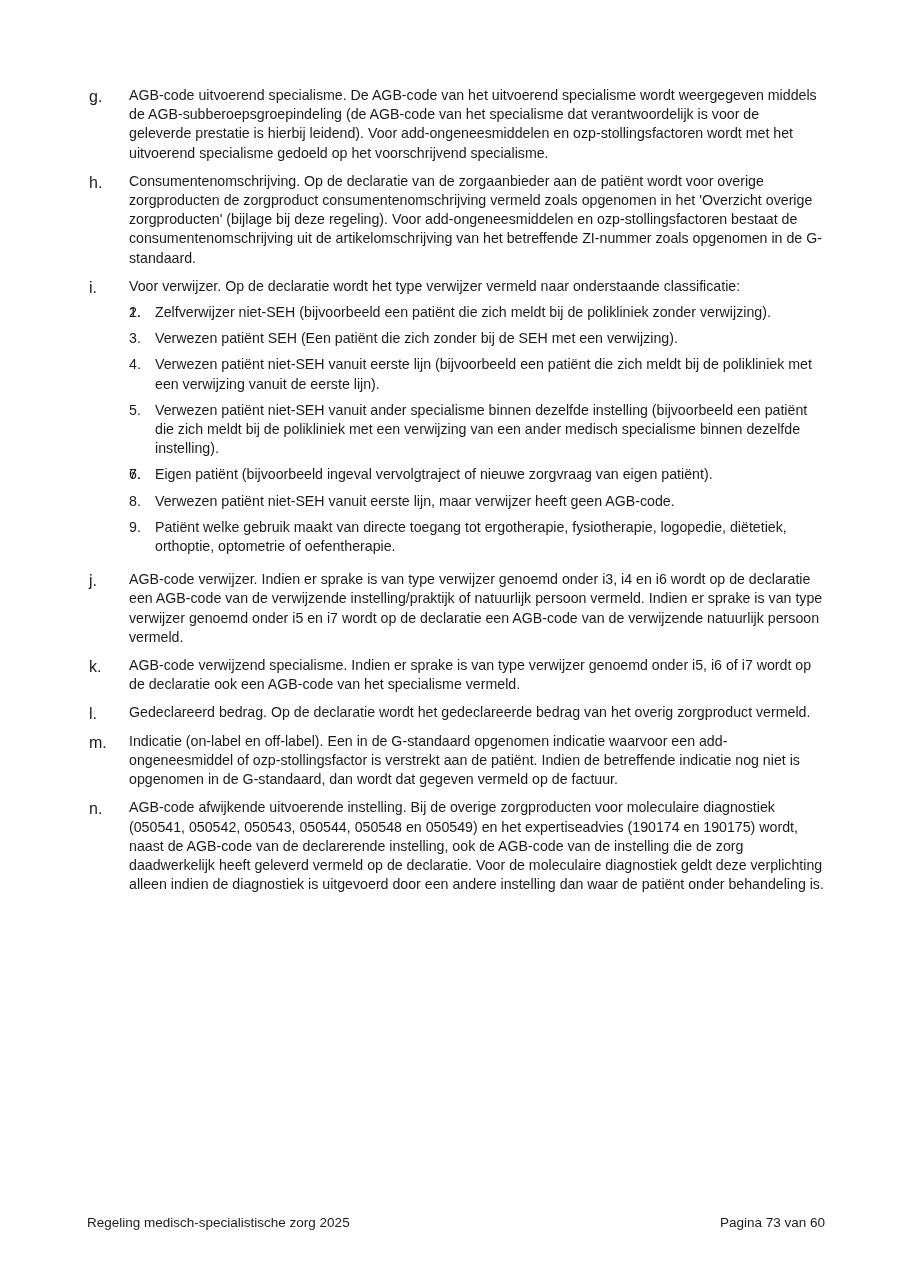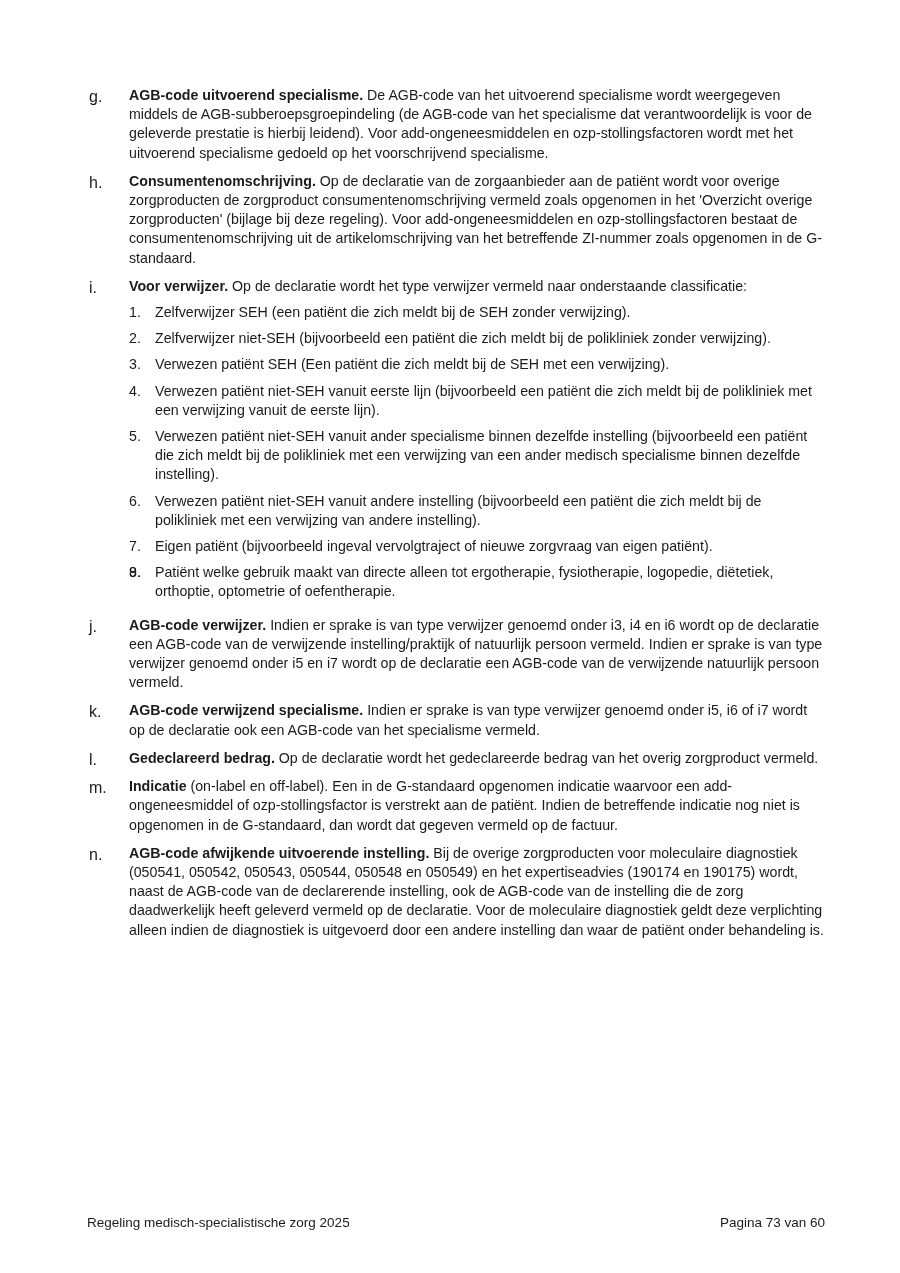--- a/index.html
+++ b/index.html
@@ -39,21 +39,21 @@
       position: absolute;
       left: 0;
       top: 1px;
       font-size: 16px;
       width: 36px;
     }
     .item .text {
       display: block;
     }
     .item .bold {
-      font-weight: bold;
+      font-weight: normal;
     }
     .sublist {
       margin-top: 7px;
       margin-bottom: 14px;
     }
     .subitem {
       position: relative;
       padding-left: 26px;
       margin-bottom: 7px;
     }
@@ -88,52 +88,51 @@
       <span class="marker">h.</span>
       <span class="text"><span class="bold">Consumentenomschrijving.</span><span> Op de declaratie van de zorgaanbieder aan de patiënt wordt voor overige zorgproducten de zorgproduct consumentenomschrijving vermeld zoals opgenomen in het 'Overzicht overige zorgproducten' (bijlage bij deze regeling). Voor add-ongeneesmiddelen en ozp-stollingsfactoren bestaat de consumentenomschrijving uit de artikelomschrijving van het betreffende ZI-nummer zoals opgenomen in de G-standaard.</span></span>
     </div>
 
     <div class="item">
       <span class="marker">i.</span>
       <span class="text"><span class="bold">Voor verwijzer.</span><span> Op de declaratie wordt het type verwijzer vermeld naar onderstaande classificatie:</span></span>
       <div class="sublist">
         <div class="subitem">
           <span class="num">1.</span>
-          <span>Zelfverwijzer SEH (een patiënt die zich meldt bij de SEH zonder verwijzing).</span>
         </div>
         <div class="subitem">
           <span class="num">2.</span>
           <span>Zelfverwijzer niet-SEH (bijvoorbeeld een patiënt die zich meldt bij de polikliniek zonder verwijzing).</span>
         </div>
         <div class="subitem">
           <span class="num">3.</span>
-          <span>Verwezen patiënt SEH (Een patiënt die zich meldt bij de SEH met een verwijzing).</span>
+          <span>Verwezen patiënt SEH (Een patiënt die zich zonder bij de SEH met een verwijzing).</span>
         </div>
         <div class="subitem">
           <span class="num">4.</span>
           <span>Verwezen patiënt niet-SEH vanuit eerste lijn (bijvoorbeeld een patiënt die zich meldt bij de polikliniek met een verwijzing vanuit de eerste lijn).</span>
         </div>
         <div class="subitem">
           <span class="num">5.</span>
           <span>Verwezen patiënt niet-SEH vanuit ander specialisme binnen dezelfde instelling (bijvoorbeeld een patiënt die zich meldt bij de polikliniek met een verwijzing van een ander medisch specialisme binnen dezelfde instelling).</span>
         </div>
         <div class="subitem">
           <span class="num">6.</span>
-          <span>Verwezen patiënt niet-SEH vanuit andere instelling (bijvoorbeeld een patiënt die zich meldt bij de polikliniek met een verwijzing van andere instelling).</span>
         </div>
         <div class="subitem">
           <span class="num">7.</span>
           <span>Eigen patiënt (bijvoorbeeld ingeval vervolgtraject of nieuwe zorgvraag van eigen patiënt).</span>
         </div>
         <div class="subitem">
           <span class="num">8.</span>
+          <span>Verwezen patiënt niet-SEH vanuit eerste lijn, maar verwijzer heeft geen AGB-code.</span>
         </div>
         <div class="subitem">
           <span class="num">9.</span>
-          <span>Patiënt welke gebruik maakt van directe alleen tot ergotherapie, fysiotherapie, logopedie, diëtetiek, orthoptie, optometrie of oefentherapie.</span>
+          <span>Patiënt welke gebruik maakt van directe toegang tot ergotherapie, fysiotherapie, logopedie, diëtetiek, orthoptie, optometrie of oefentherapie.</span>
         </div>
       </div>
     </div>
 
     <div class="item">
       <span class="marker">j.</span>
       <span class="text"><span class="bold">AGB-code verwijzer.</span><span> Indien er sprake is van type verwijzer genoemd onder i3, i4 en i6 wordt op de declaratie een AGB-code van de verwijzende instelling/praktijk of natuurlijk persoon vermeld. Indien er sprake is van type verwijzer genoemd onder i5 en i7 wordt op de declaratie een AGB-code van de verwijzende natuurlijk persoon vermeld.</span></span>
     </div>
 
     <div class="item">

